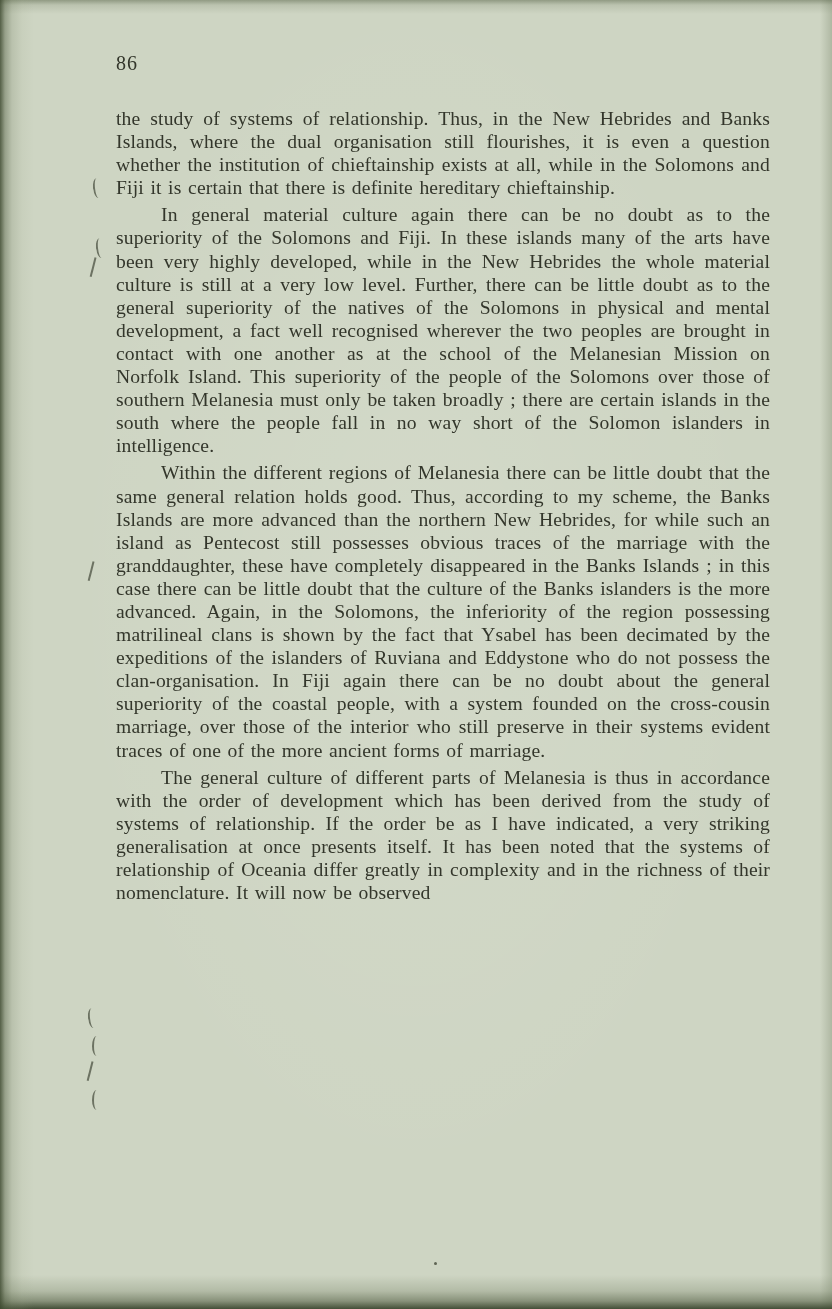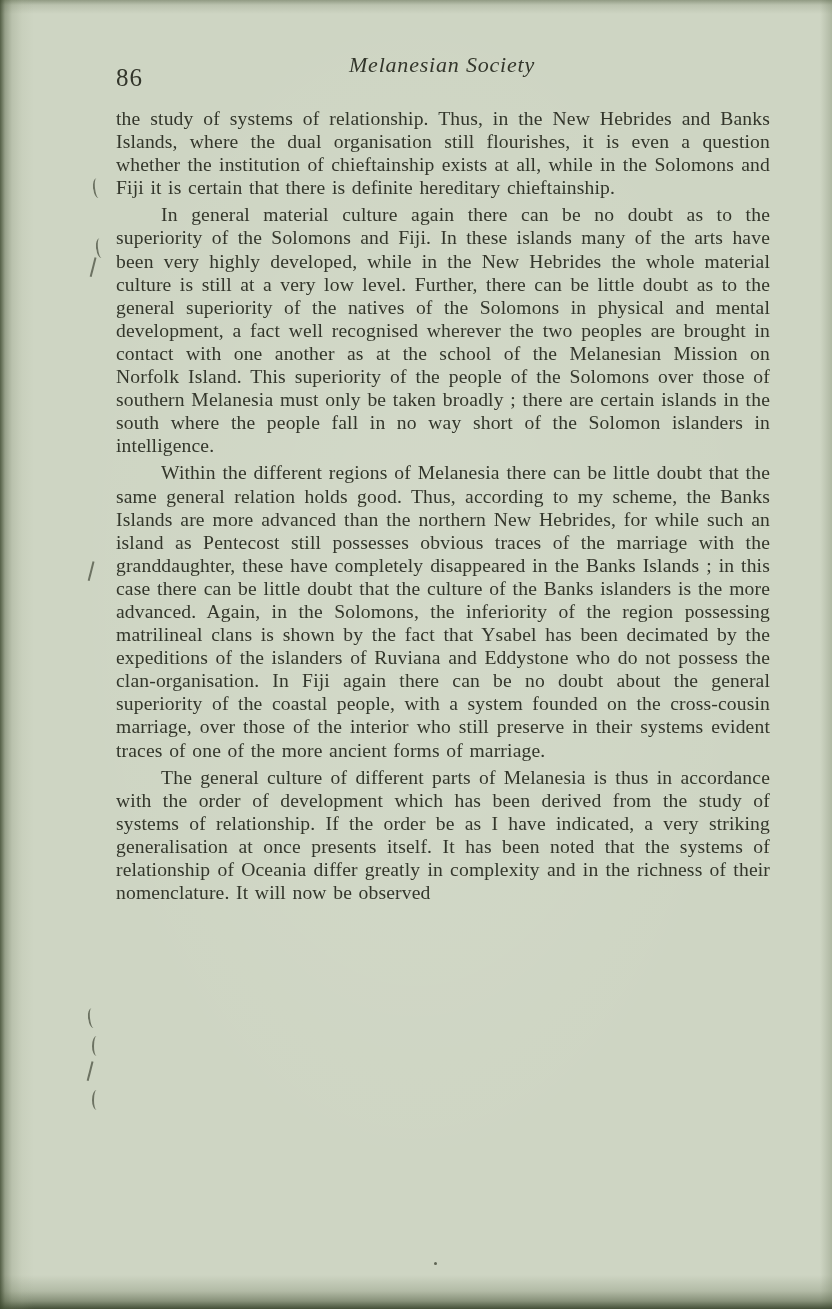--- a/index.html
+++ b/index.html
@@ -27,22 +27,22 @@
   .running-header {
     position: absolute;
     top: 52px;
     left: 112px;
     width: 660px;
     height: 32px;
   }
   .page-number {
     position: absolute;
     left: 4px;
-    top: 12px;
-    font-size: 25px;
+    top: 0;
+    font-size: 20px;
     letter-spacing: 1px;
   }
   .header-title {
     position: absolute;
     left: 0;
     right: 0;
     top: 0;
     text-align: center;
     font-style: italic;
     font-size: 22px;
@@ -83,21 +83,20 @@
     background: rgba(56,62,46,0.75);
   }
 </style>
 </head>
 <body>
 
 <div class="scan-page">
 
   <div class="running-header">
     <span class="page-number">86</span>
-    <span class="header-title">Melanesian Society</span>
   </div>
 
   <div class="body-text">
     <p>the study of systems of relationship.  Thus, in the New Hebrides and Banks Islands, where the dual organisation still flourishes, it is even a question whether the institution of chieftainship exists at all, while in the Solomons and Fiji it is certain that there is definite hereditary chieftainship.</p>
     <p class="indented">In general material culture again there can be no doubt as to the superiority of the Solomons and Fiji.  In these islands many of the arts have been very highly developed, while in the New Hebrides the whole material culture is still at a very low level.  Further, there can be little doubt as to the general superiority of the natives of the Solomons in physical and mental development, a fact well recognised wherever the two peoples are brought in contact with one another as at the school of the Melanesian Mission on Norfolk Island.  This superiority of the people of the Solomons over those of southern Melanesia must only be taken broadly ; there are certain islands in the south where the people fall in no way short of the Solomon islanders in intelligence.</p>
     <p class="indented">Within the different regions of Melanesia there can be little doubt that the same general relation holds good.  Thus, according to my scheme, the Banks Islands are more advanced than the northern New Hebrides, for while such an island as Pentecost still possesses obvious traces of the marriage with the granddaughter, these have completely disappeared in the Banks Islands ; in this case there can be little doubt that the culture of the Banks islanders is the more advanced. Again, in the Solomons, the inferiority of the region possessing matrilineal clans is shown by the fact that Ysabel has been decimated by the expeditions of the islanders of Ruviana and Eddystone who do not possess the clan-organisation.  In Fiji again there can be no doubt about the general superiority of the coastal people, with a system founded on the cross-cousin marriage, over those of the interior who still preserve in their systems evident traces of one of the more ancient forms of marriage.</p>
     <p class="indented">The general culture of different parts of Melanesia is thus in accordance with the order of development which has been derived from the study of systems of relationship.  If the order be as I have indicated, a very striking generalisation at once presents itself.  It has been noted that the systems of relationship of Oceania differ greatly in complexity and in the richness of their nomenclature.  It will now be observed</p>
   </div>
 
   <span class="pencil-mark curl" style="left:93px; top:178px;"></span>

